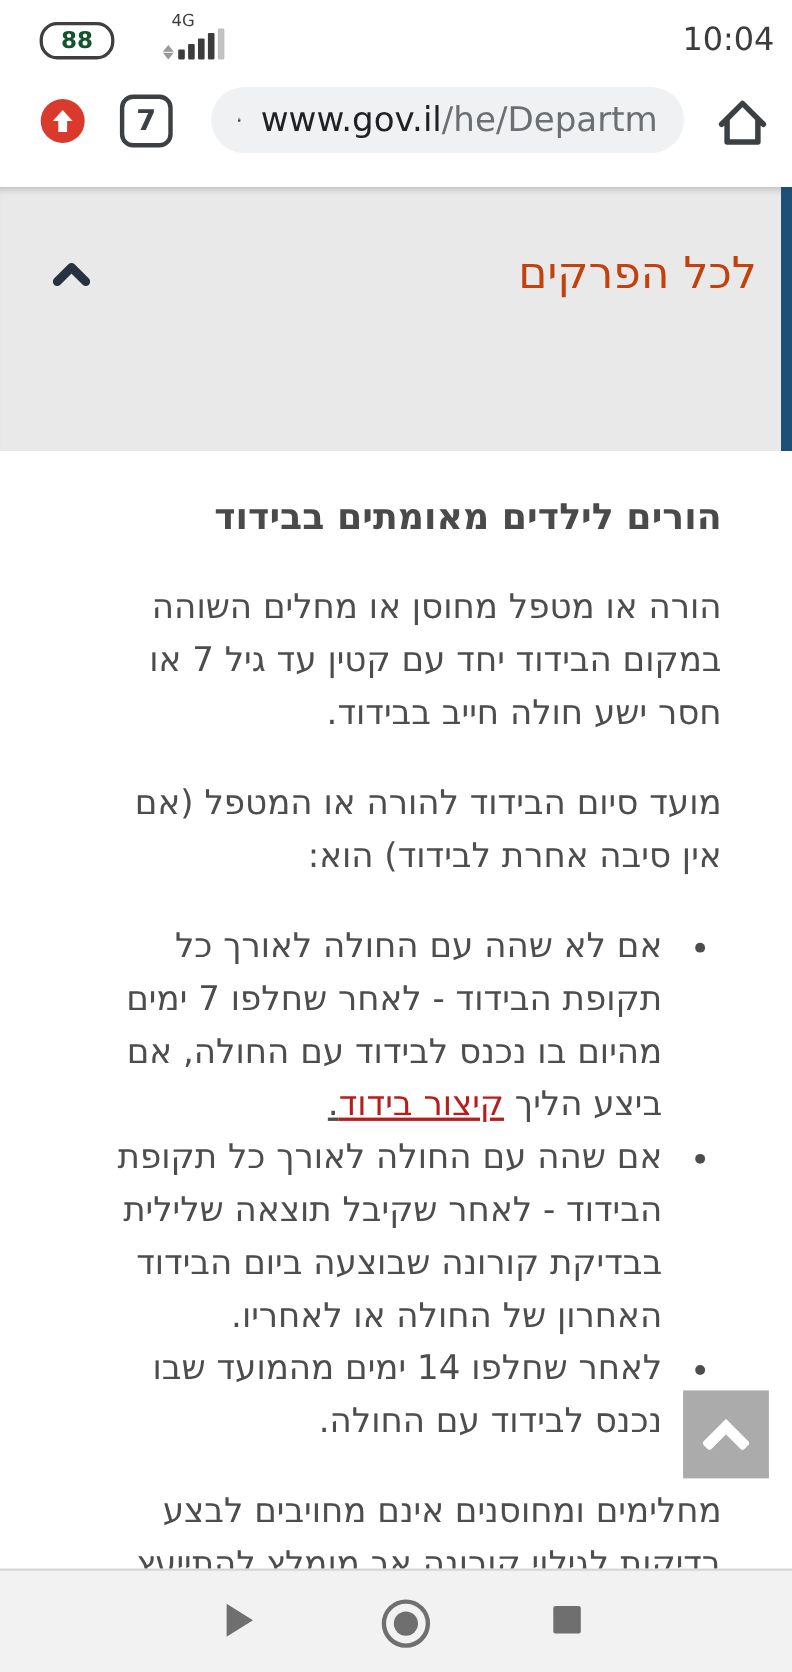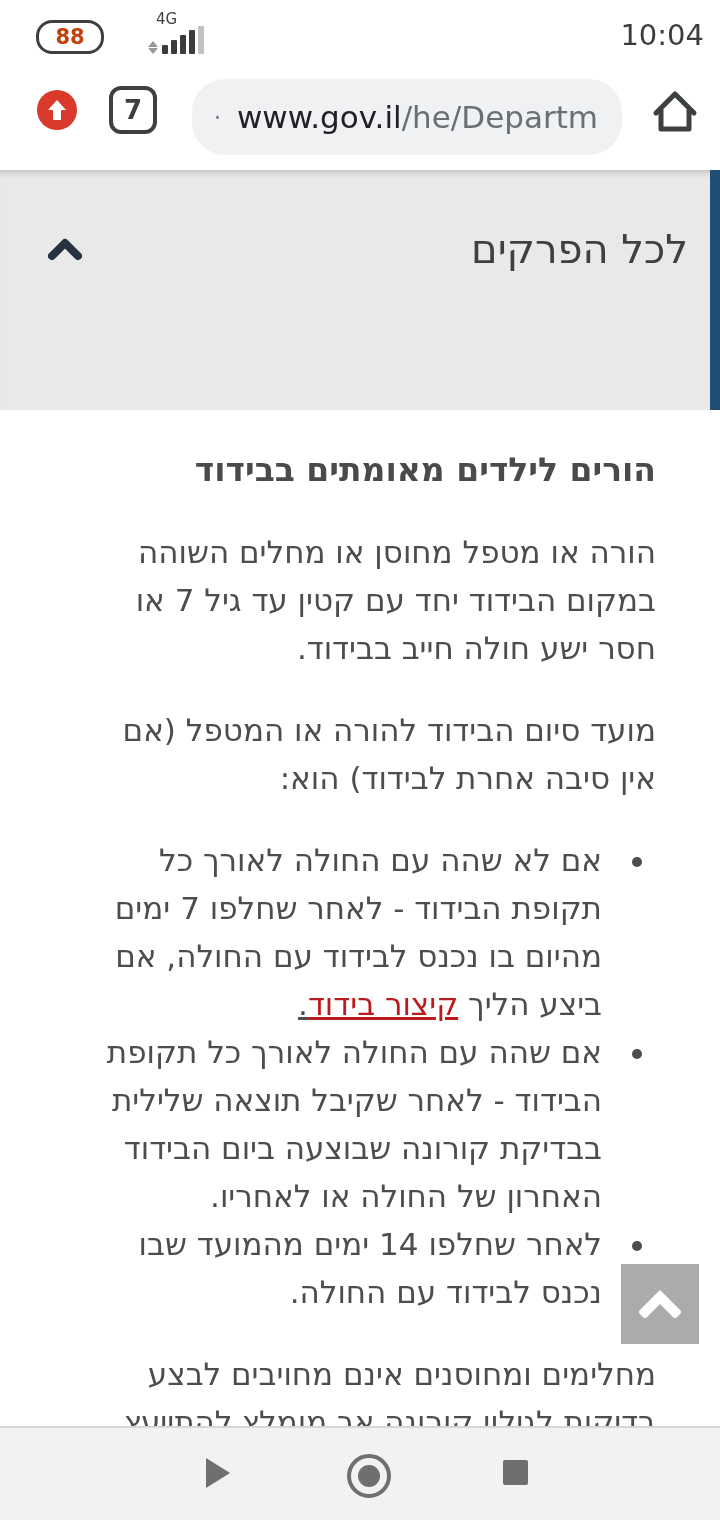--- a/index.html
+++ b/index.html
@@ -3,57 +3,57 @@
 <meta charset="utf-8">
 <style>
   html,body{margin:0;padding:0;background:#fff;}
   .screen{position:relative;width:720px;height:1520px;background:#ffffff;overflow:hidden;
           font-family:"DejaVu Sans",sans-serif;}
 
   
   .status-bar{position:absolute;top:0;left:0;width:720px;height:64px;background:#fff;}
   .battery-pill{position:absolute;left:36px;top:20px;width:62px;height:28px;border:3px solid #3f3f3f;
                 border-radius:16px;display:flex;align-items:center;justify-content:center;
-                font-size:21px;font-weight:bold;color:#c2410c;}
+                font-size:21px;font-weight:bold;color:#14532d;}
   .network{position:absolute;left:148px;top:10px;width:70px;height:46px;}
   .net-type{position:absolute;left:8px;top:0;font-size:15px;color:#3f3f3f;text-align:right;}
   .net-arrows{position:absolute;left:0;bottom:2px;display:flex;flex-direction:column;gap:1px;}
   .arr{width:0;height:0;border-left:5px solid transparent;border-right:5px solid transparent;}
   .arr.up{border-bottom:6px solid #9a9a9a;}
   .arr.down{border-top:6px solid #9a9a9a;}
   .net-bars{position:absolute;left:14px;bottom:2px;display:flex;align-items:flex-end;gap:3px;}
   .bar{width:6px;background:#3c3c3c;border-radius:1px;}
   .bar.b1{height:9px;}.bar.b2{height:14px;}.bar.b3{height:19px;}.bar.b4{height:24px;}
   .bar.b5{height:28px;background:#c2c2c2;}
   .clock{position:absolute;right:16px;top:18px;font-size:29px;font-weight:normal;color:#3c3c3c;}
 
   
   .toolbar{position:absolute;top:64px;left:0;width:720px;height:106px;background:#fff;
            border-bottom:1px solid #e2e2e2;box-shadow:0 2px 3px rgba(0,0,0,.06);}
   .update-btn{position:absolute;left:37px;top:26px;width:40px;height:40px;border-radius:50%;
               background:#d93a2b;display:flex;align-items:center;justify-content:center;}
   .tab-btn{position:absolute;left:109px;top:22px;width:40px;height:40px;border:4px solid #3c4043;
            border-radius:12px;display:flex;align-items:center;justify-content:center;
            font-size:26px;font-weight:bold;color:#3c4043;}
-  .url-pill{position:absolute;left:192px;top:15px;width:430px;height:76px;border-radius:33px;
+  .url-pill{position:absolute;left:192px;top:15px;width:430px;height:60px;border-radius:33px;
             background:#f0f1f3;display:flex;align-items:center;padding:0 24px;box-sizing:border-box;
             overflow:hidden;white-space:nowrap;}
   .url-text{font-size:31px;margin-left:18px;letter-spacing:0;}
   .url-domain{color:#202124;}
   .url-path{color:#6b6f73;}
   .home-btn{position:absolute;right:18px;top:20px;width:54px;height:54px;display:flex;
             align-items:center;justify-content:center;}
 
   
   .accordion{position:absolute;top:170px;left:0;width:720px;height:240px;background:#e9e9e9;
              box-shadow:inset 0 7px 7px -5px rgba(0,0,0,.20);}
   .accordion-edge{position:absolute;right:0;top:0;width:10px;height:100%;background:#1d4f77;}
   .accordion-row{position:absolute;top:56px;right:32px;left:48px;display:flex;
                  flex-direction:row-reverse;justify-content:space-between;align-items:center;}
-  .accordion-label{font-size:40px;color:#404040;margin-left:20px;}
+  .accordion-label{font-size:40px;color:#c2410c;margin-left:20px;}
 
   
   .content{position:absolute;top:410px;right:0;left:0;direction:rtl;text-align:right;
            padding:4px 64px 0 80px;color:#4d4d4d;font-size:31px;line-height:48px;}
   .content h1{font-size:33px;line-height:48px;font-weight:bold;color:#4a4a4a;margin:32px 0 0;}
   .content p{margin:34px 0 0;}
   .content ul{margin:34px 0 0;padding:0 40px 0 0;list-style:disc;}
   .content li{margin:0;padding:0 14px 0 0;}
   .link{color:#b91c1c;text-decoration:underline;}
   .link-suffix{color:#4d4d4d;text-decoration:underline;text-decoration-color:#4d4d4d;}

